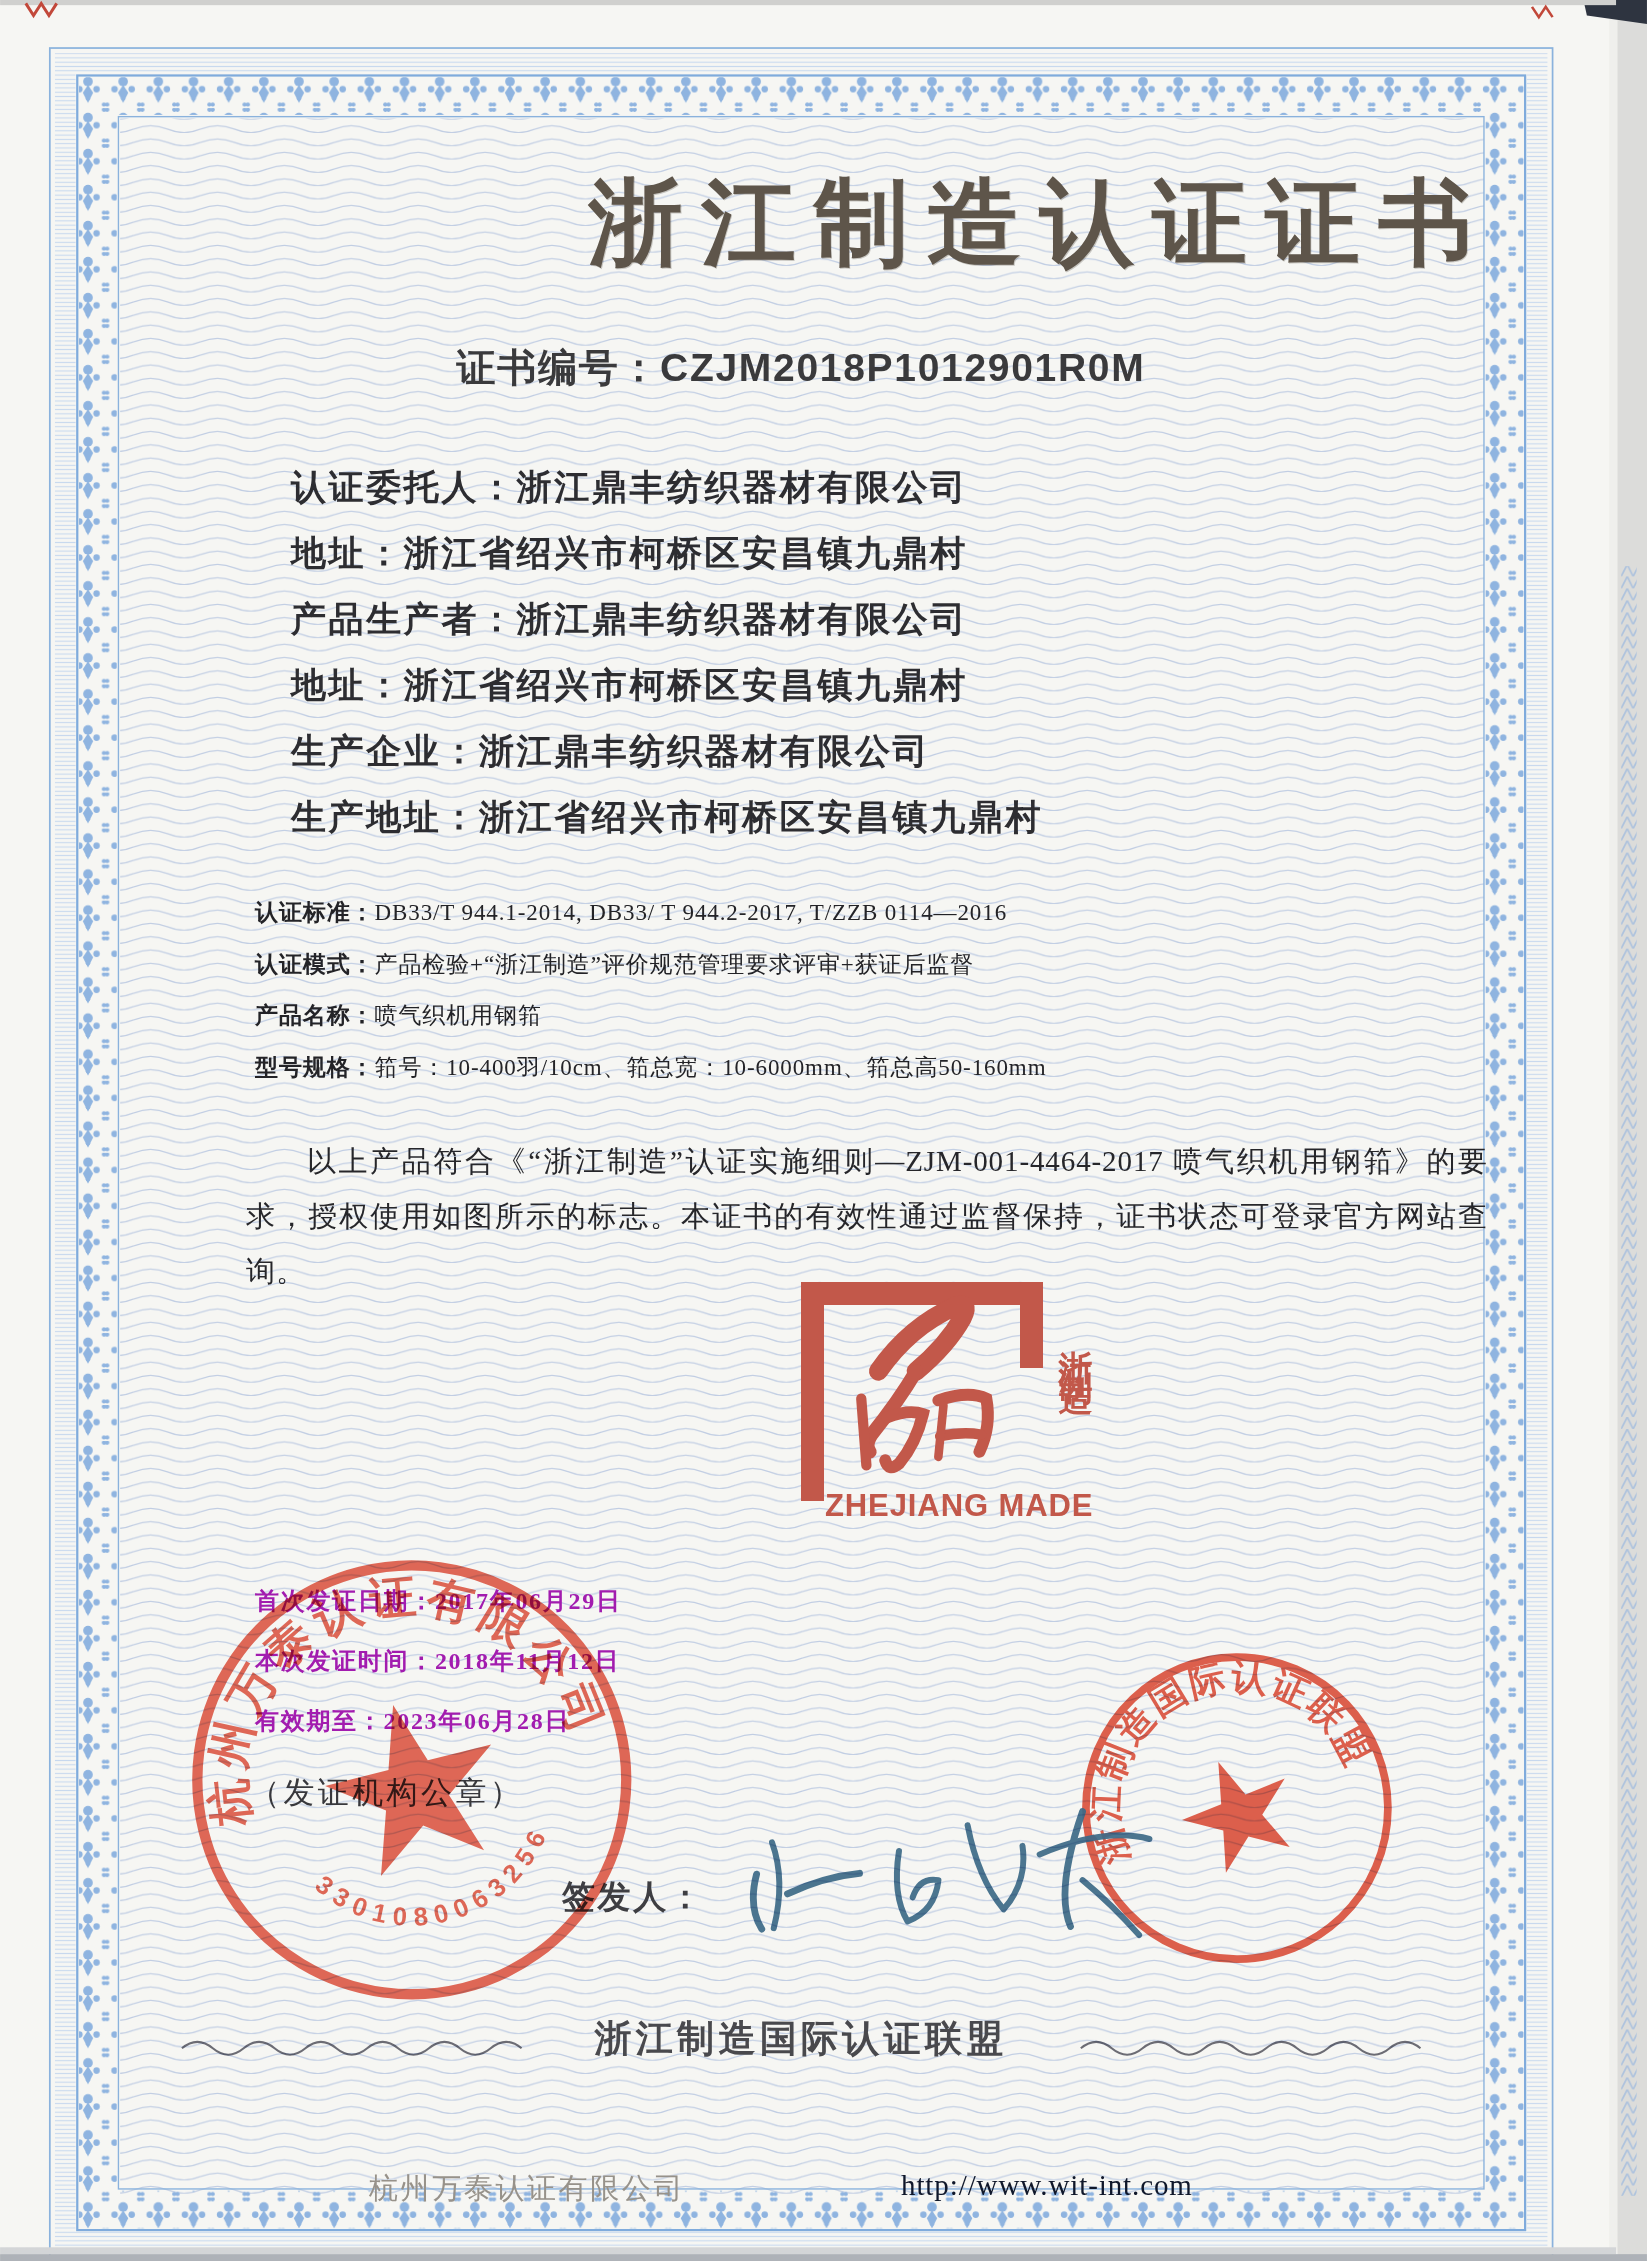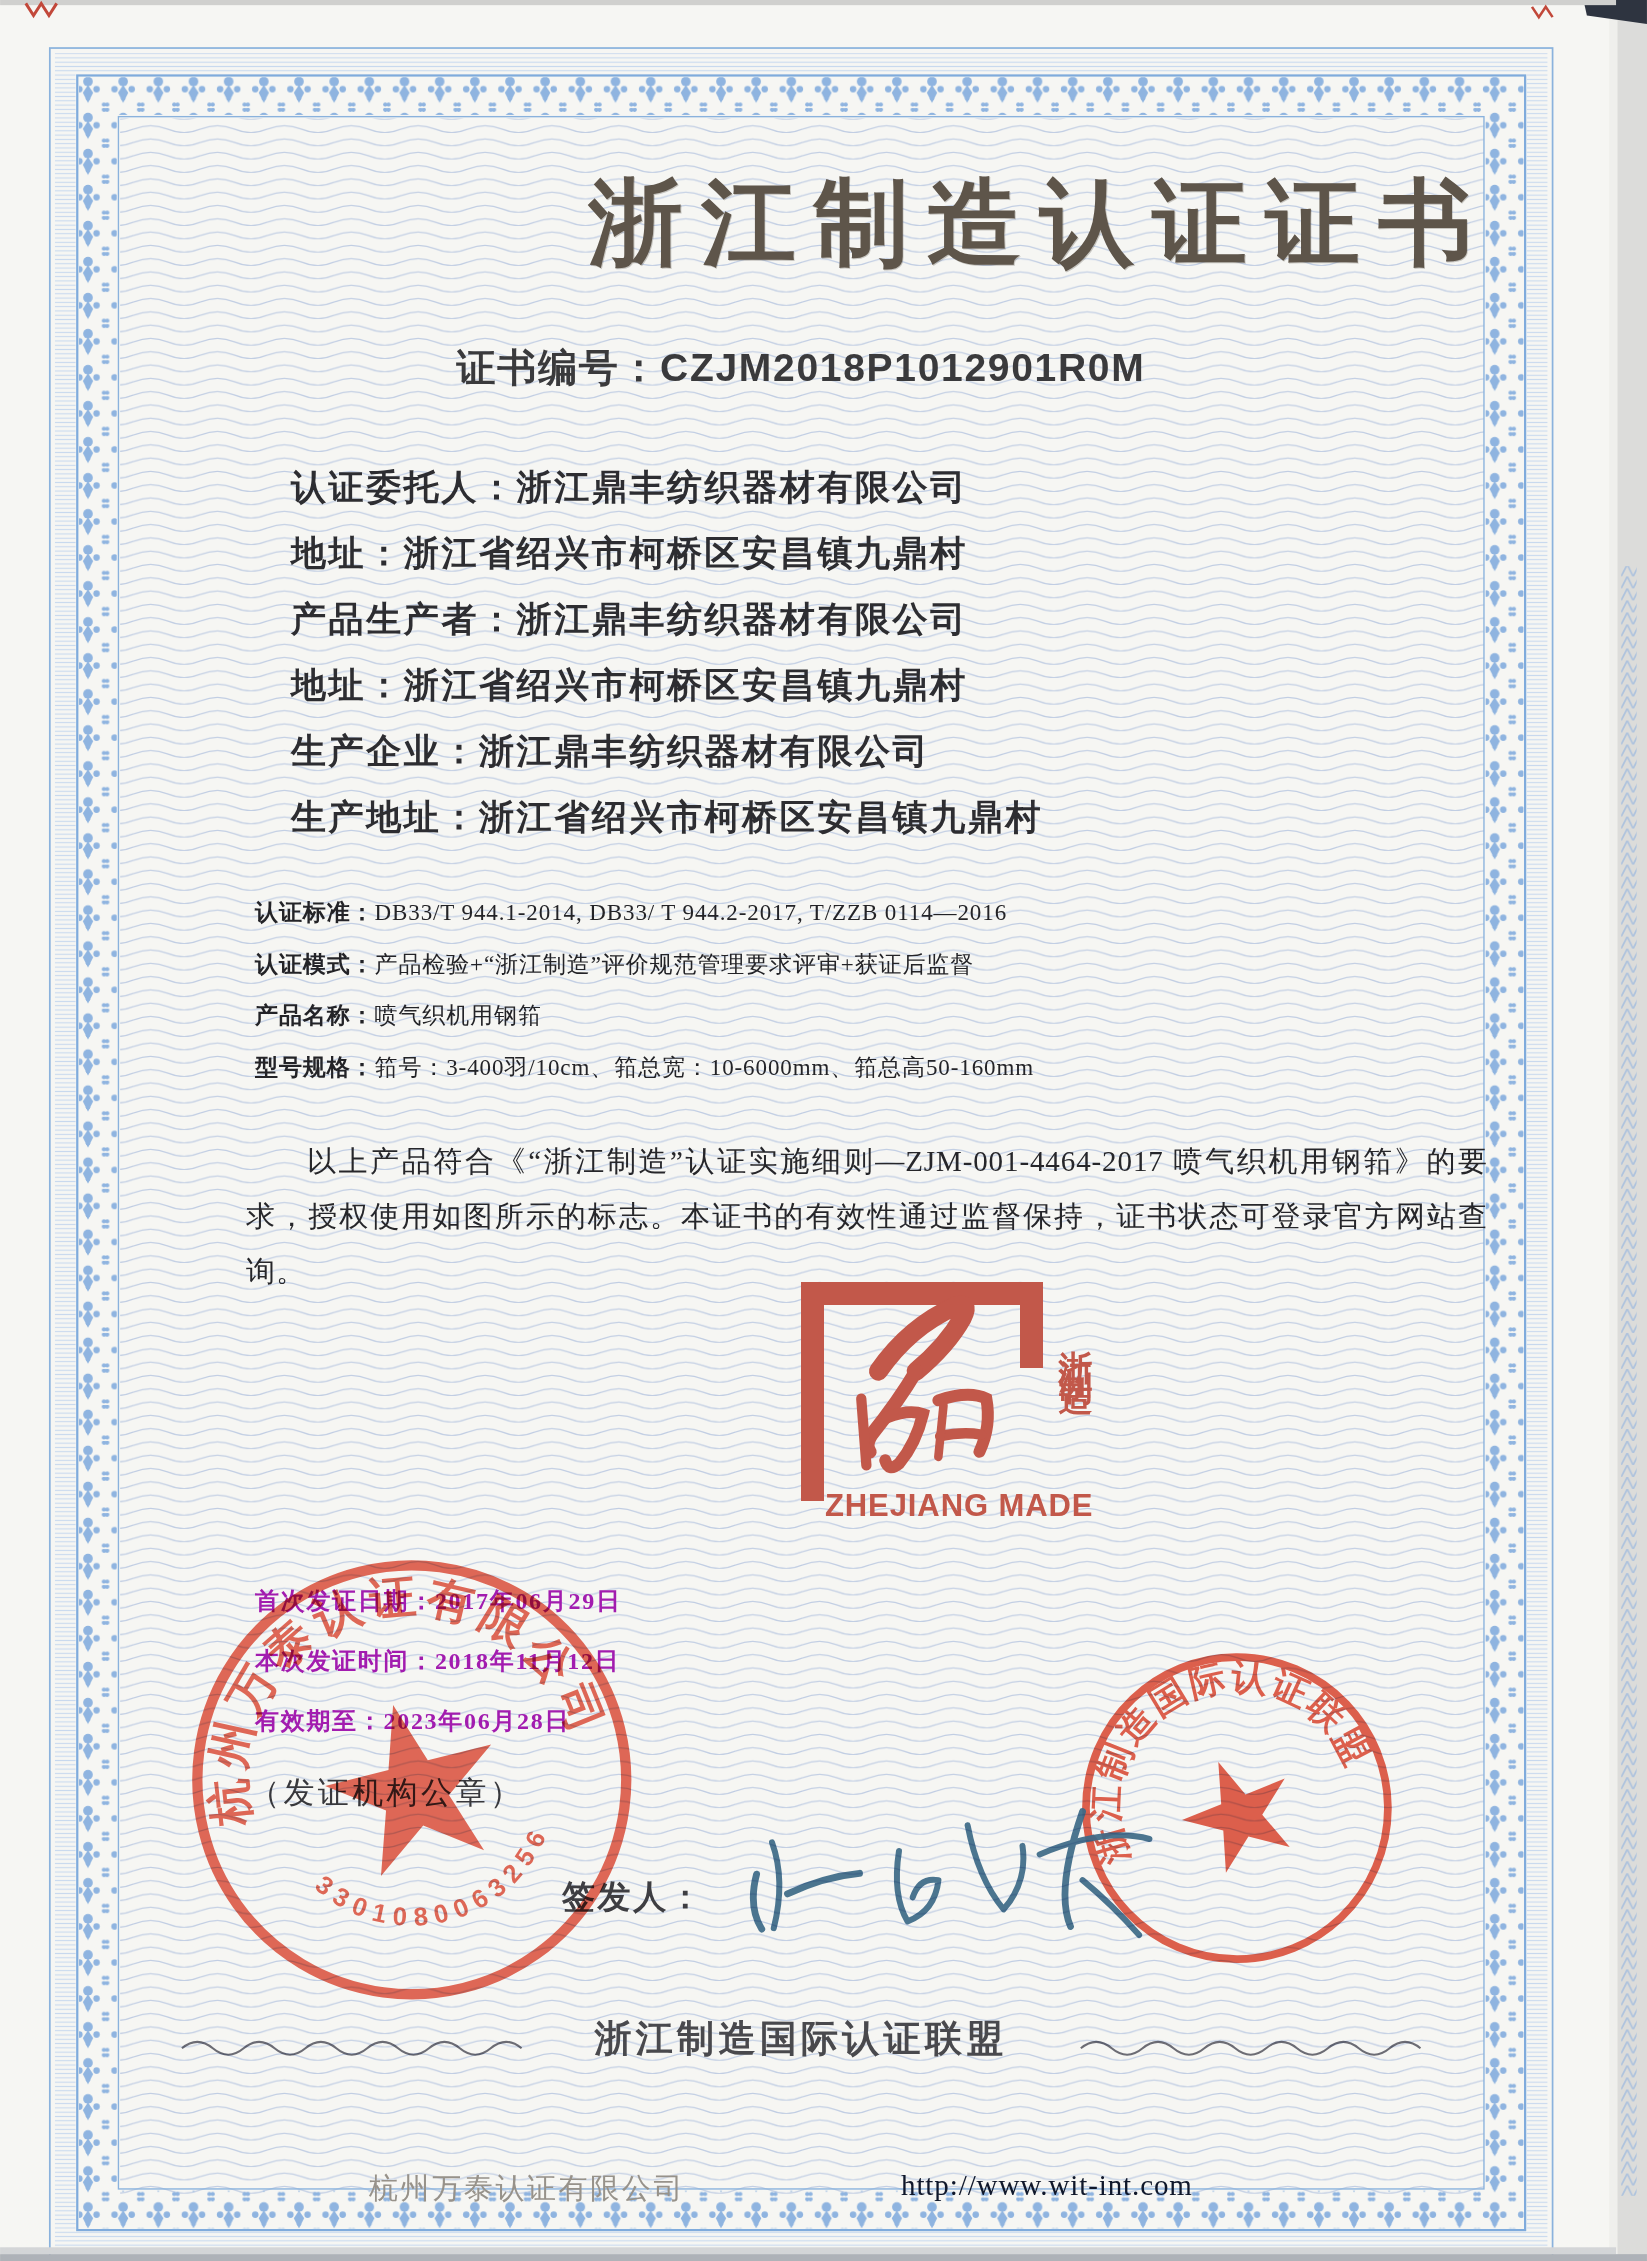--- a/index.html
+++ b/index.html
@@ -113,21 +113,21 @@
     <div class="fieldrow" style="top:464px"><span>认证委托人：</span><span>浙江鼎丰纺织器材有限公司</span></div>
     <div class="fieldrow" style="top:530px"><span>地址：</span><span>浙江省绍兴市柯桥区安昌镇九鼎村</span></div>
     <div class="fieldrow" style="top:596px"><span>产品生产者：</span><span>浙江鼎丰纺织器材有限公司</span></div>
     <div class="fieldrow" style="top:662px"><span>地址：</span><span>浙江省绍兴市柯桥区安昌镇九鼎村</span></div>
     <div class="fieldrow" style="top:794px"><span>生产地址：</span><span>浙江省绍兴市柯桥区安昌镇九鼎村</span></div>
     <div class="fieldrow" style="top:728px"><span>生产企业：</span><span>浙江鼎丰纺织器材有限公司</span></div>
 
     <div class="specrow" style="top:897px"><span>认证标准：</span><span class="v">DB33/T 944.1-2014, DB33/ T 944.2-2017, T/ZZB 0114—2016</span></div>
     <div class="specrow" style="top:949px"><span>认证模式：</span><span class="v">产品检验+“浙江制造”评价规范管理要求评审+获证后监督</span></div>
     <div class="specrow" style="top:1000px"><span>产品名称：</span><span class="v">喷气织机用钢筘</span></div>
-    <div class="specrow" style="top:1052px"><span>型号规格：</span><span class="v">筘号：3-400羽/10cm、筘总宽：10-6000mm、筘总高50-160mm</span></div>
+    <div class="specrow" style="top:1052px"><span>型号规格：</span><span class="v">筘号：10-400羽/10cm、筘总宽：10-6000mm、筘总高50-160mm</span></div>
 
     <div class="para">以上产品符合《“浙江制造”认证实施细则—ZJM-001-4464-2017 喷气织机用钢筘》的要求，授权使用如图所示的标志。本证书的有效性通过监督保持，证书状态可登录官方网站查询。</div>
 
     <div class="logo">
       <div class="frame-l"></div>
       <div class="frame-t"></div>
       <div class="frame-r"></div>
       <svg class="mark" viewBox="0 0 230 230">
         <g stroke="#c2584a" fill="none" stroke-linecap="round">
           <path d="M60,96 Q96,44 150,20 Q168,14 158,34 Q140,66 104,96" stroke-width="22"></path>

